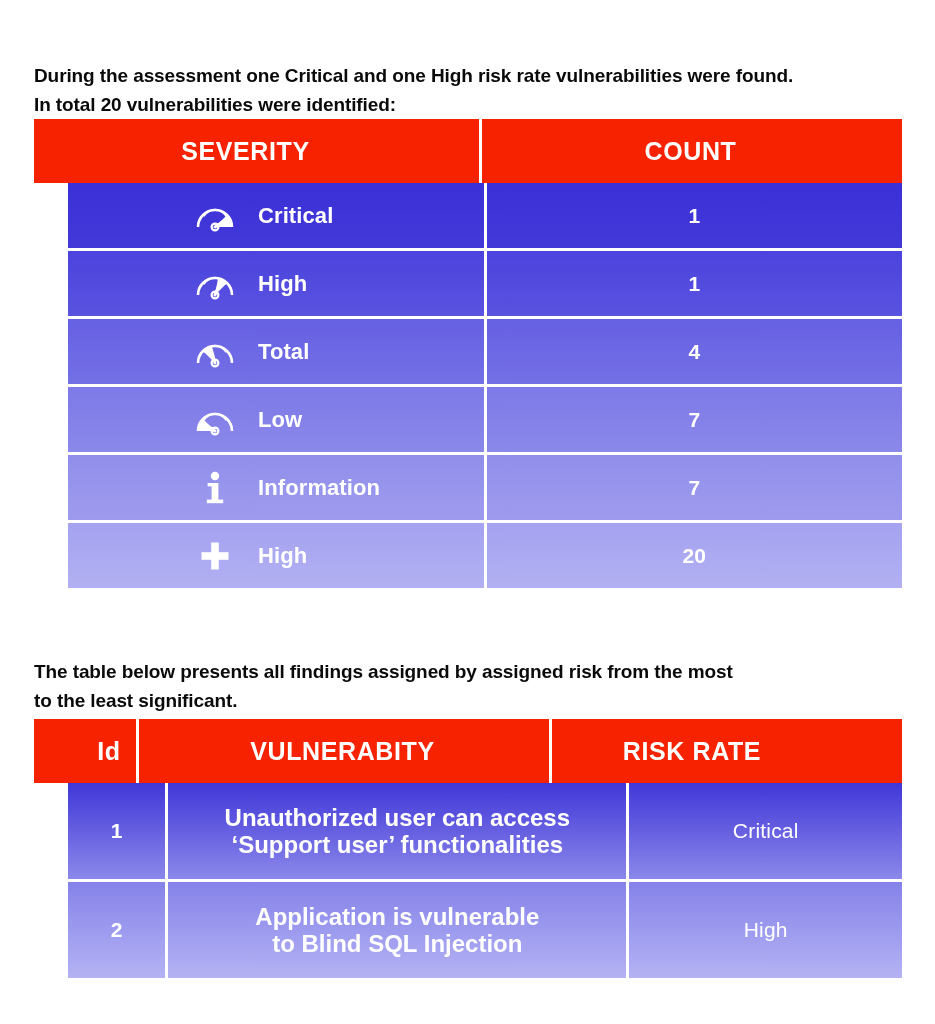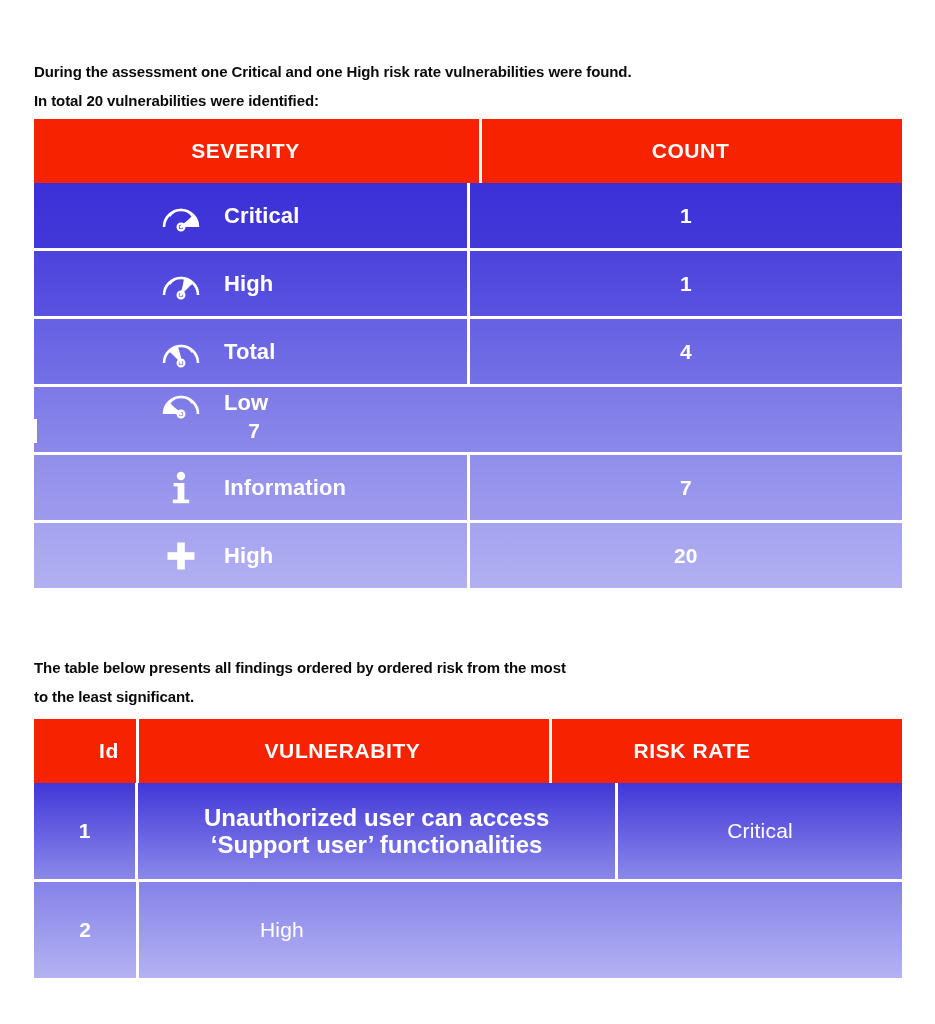--- a/index.html
+++ b/index.html
@@ -20,21 +20,21 @@
     position: absolute;
     left: 0; top: 0;
     width: 935px;
     height: 1024px;
   }
 
   
   .para {
     position: absolute;
     left: 34px;
-    font-size: 15px;
+    font-size: 19px;
     font-weight: bold;
     line-height: 29px;
     letter-spacing: -0.1px;
     color: #0a0a0a;
     white-space: pre-line;
   }
   #para-1 { top: 42px; width: 880px; }
   #para-2 { top: 638px; width: 830px; }
 
   
@@ -50,35 +50,35 @@
   .thead {
     display: flex;
     background: #f72200;
     height: 64px;
   }
   .thead .th {
     display: flex;
     align-items: center;
     justify-content: center;
     color: #ffffff;
-    font-size: 21px;
+    font-size: 25px;
     font-weight: bold;
     letter-spacing: 0.6px;
     box-sizing: border-box;
     position: relative;
   }
   .thead .th + .th::before {
     content: "";
     position: absolute;
     left: 0; top: 0; bottom: 0;
     width: 3px;
     background: #ffffff;
   }
 
-  .tbody { position: relative; }
+  .tbody { position: relative; margin-left: 34px; }
 
   .trow {
     display: flex;
     box-sizing: border-box;
     position: relative;
   }
   .trow + .trow { margin-top: 3px; }
 
   .tcell {
     display: flex;
@@ -122,21 +122,21 @@
   .sev-name {
     font-size: 22px;
     font-weight: bold;
     letter-spacing: 0.1px;
   }
 
   
   .g1 { background: linear-gradient(180deg, #3a30d6 0%, #4339d9 100%); }
   .g2 { background: linear-gradient(180deg, #4b43dd 0%, #5a53e0 100%); }
   .g3 { background: linear-gradient(180deg, #6660e3 0%, #7470e5 100%); }
-  .g4 { background: linear-gradient(180deg, #7d79e7 0%, #8b88ea 100%); flex-direction: column; }
+  .g4 { background: linear-gradient(180deg, #7d79e7 0%, #8b88ea 100%); }
   .g5 { background: linear-gradient(180deg, #918eeb 0%, #9e9bee 100%); }
   .g6 { background: linear-gradient(180deg, #a5a2f0 0%, #b2b0f2 100%); }
 
   
   #table-findings .th-id   { width: 102px; padding-left: 48px; }
   #table-findings .th-vuln { width: 413px; }
   #table-findings .th-risk { width: 286px; }
 
   #table-findings .trow { height: 96px; }
   #table-findings .cell-id {
@@ -280,21 +280,21 @@
             </svg>
           </span>
           <span class="sev-name">High</span>
         </div>
         <div class="tcell cell-count">20</div>
       </div>
 
     </div>
   </div>
 
-  <p class="para" id="para-2">The table below presents all findings ordered by ordered risk from the most
+  <p class="para" id="para-2">The table below presents all findings assigned by assigned risk from the most
 to the least significant.</p>
 
   <div class="vtable" id="table-findings">
 
     <div class="thead">
       <div class="th th-id">Id</div>
       <div class="th th-vuln">VULNERABITY</div>
       <div class="th th-risk">RISK RATE</div>
     </div>
 
@@ -302,19 +302,21 @@
 
       <div class="trow f1">
         <div class="tcell cell-id">1</div>
         <div class="tcell cell-vuln">Unauthorized user can access
 ‘Support user’ functionalities</div>
         <div class="tcell cell-risk">Critical</div>
       </div>
 
       <div class="trow f2">
         <div class="tcell cell-id">2</div>
+        <div class="tcell cell-vuln">Application is vulnerable
+to Blind SQL Injection</div>
         <div class="tcell cell-risk">High</div>
       </div>
 
     </div>
   </div>
 
 </div>
 
 </body></html>

